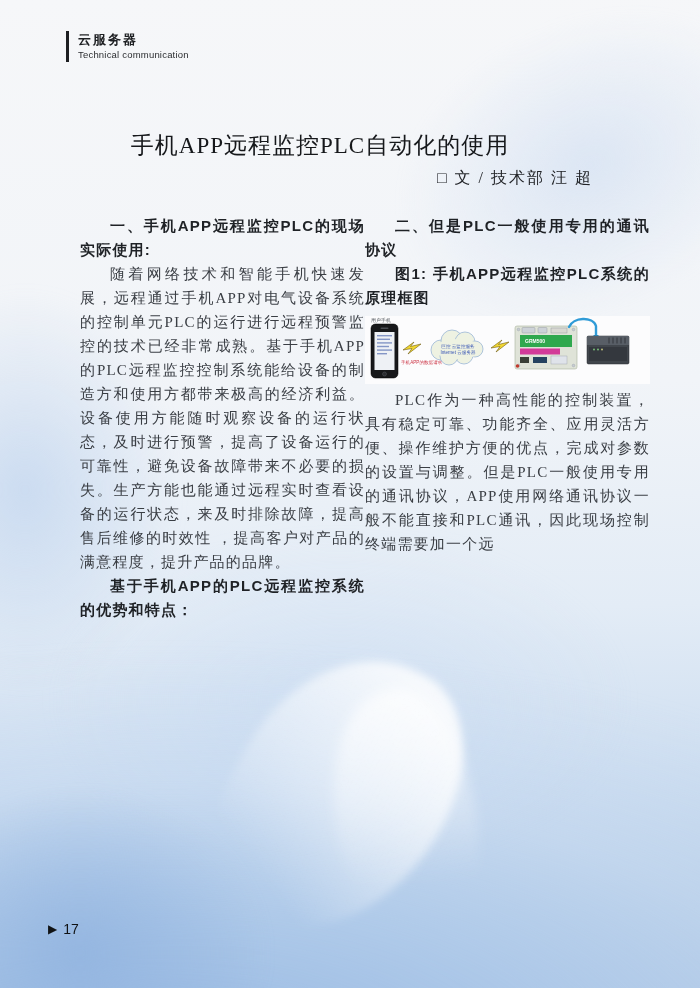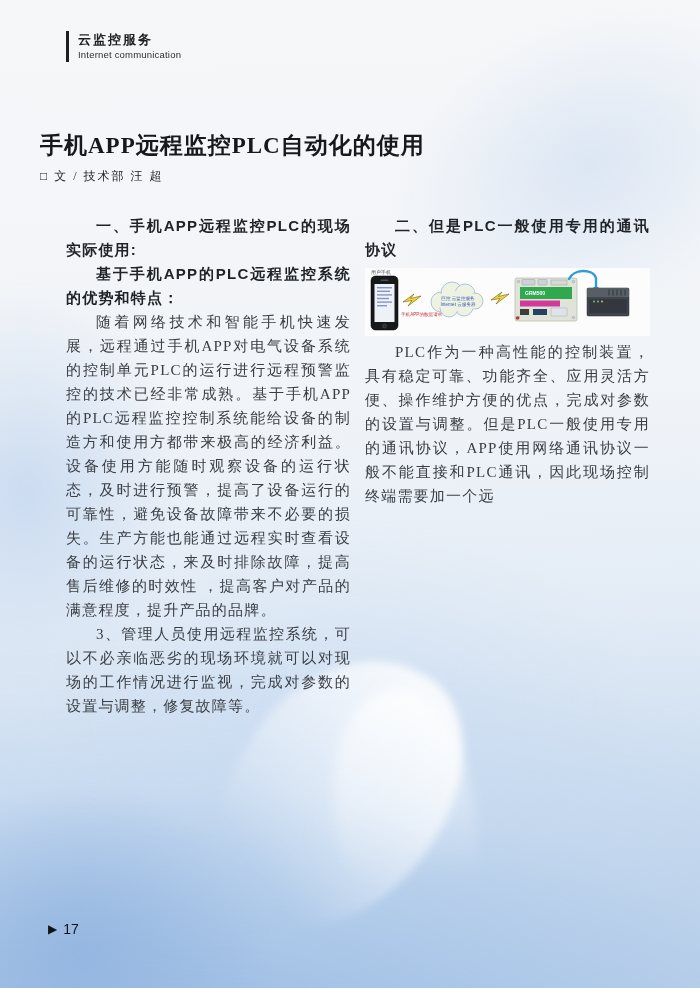--- a/index.html
+++ b/index.html
@@ -32,27 +32,27 @@
   .content{position:relative;z-index:1;width:100%;height:100%;}
 
   
   .header{position:absolute;left:66px;top:31px;border-left:3px solid #1d1f22;padding:1px 0 2px 9px;}
   .header-cn{font-family:"Liberation Sans","DejaVu Sans",sans-serif;font-weight:bold;font-size:13px;
     letter-spacing:2px;color:#1d1f22;line-height:15px;}
   .header-en{font-family:"Liberation Sans","DejaVu Sans",sans-serif;font-size:9.5px;color:#2c2e31;
     line-height:11px;margin-top:2px;letter-spacing:.2px;}
 
   
-  .title{position:absolute;left:40px;top:130px;width:560px;
-    font-size:23px;font-weight:bold;color:#16181b;letter-spacing:1px;}
-  .byline{position:absolute;left:40px;top:168px;width:553px;text-align:left;
-    font-size:12px;color:#222428;letter-spacing:2px;}
+  .title{position:absolute;left:40px;top:130px;width:560px;text-align:center;
+    font-size:23px;font-weight:normal;color:#16181b;letter-spacing:1px;}
+  .byline{position:absolute;left:40px;top:168px;width:553px;text-align:right;
+    font-size:16px;color:#222428;letter-spacing:2px;}
 
   
-  .columns{position:absolute;left:66px;top:214px;width:584px;display:flex;gap:14px;}
+  .columns{position:absolute;left:66px;top:214px;width:584px;display:flex;gap:0;justify-content:flex-end;}
   .col{width:285px;}
   .para{margin:0;font-size:15px;line-height:24px;text-align:justify;text-justify:inter-character;
     text-indent:2em;letter-spacing:1.2px;color:#3a3e44;}
   .para.heading{font-family:"Liberation Sans","DejaVu Sans",sans-serif;font-weight:bold;color:#1f2226;}
 
   
   .figure{margin:6px 0 4px 0;width:285px;height:68px;background:#fcfcfd;border-radius:1px;}
   .fig-svg{display:block;width:285px;height:68px;}
   .fig-label{font-family:"Liberation Sans","DejaVu Sans",sans-serif;}
 
@@ -69,37 +69,37 @@
   <div class="deco deco-lm"></div>
   <div class="deco deco-c"></div>
   <div class="deco deco-bottom"></div>
   <div class="deco deco-bl"></div>
   <div class="deco deco-petal"></div>
   <div class="deco deco-petal2"></div>
 
   <div class="content">
 
     <div class="header">
-      <div class="header-cn">云监控服务</div>
-      <div class="header-en">Internet communication</div>
+      <div class="header-cn">云服务器</div>
+      <div class="header-en">Technical communication</div>
     </div>
 
     <div class="title">手机APP远程监控PLC自动化的使用</div>
     <div class="byline">□ 文 / 技术部 汪 超</div>
 
     <div class="columns">
       <div class="col">
         <p class="para heading">一、手机APP远程监控PLC的现场实际使用:</p>
+        <p class="para">随着网络技术和智能手机快速发展，远程通过手机APP对电气设备系统的控制单元PLC的运行进行远程预警监控的技术已经非常成熟。基于手机APP的PLC远程监控控制系统能给设备的制造方和使用方都带来极高的经济利益。设备使用方能随时观察设备的运行状态，及时进行预警，提高了设备运行的可靠性，避免设备故障带来不必要的损失。生产方能也能通过远程实时查看设备的运行状态，来及时排除故障，提高售后维修的时效性 ，提高客户对产品的满意程度，提升产品的品牌。</p>
         <p class="para heading">基于手机APP的PLC远程监控系统的优势和特点：</p>
-        <p class="para">随着网络技术和智能手机快速发展，远程通过手机APP对电气设备系统的控制单元PLC的运行进行远程预警监控的技术已经非常成熟。基于手机APP的PLC远程监控控制系统能给设备的制造方和使用方都带来极高的经济利益。设备使用方能随时观察设备的运行状态，及时进行预警，提高了设备运行的可靠性，避免设备故障带来不必要的损失。生产方能也能通过远程实时查看设备的运行状态，来及时排除故障，提高售后维修的时效性 ，提高客户对产品的满意程度，提升产品的品牌。</p>
-        <p class="para">3、管理人员使用远程监控系统，可以不必亲临恶劣的现场环境就可以对现场的工作情况进行监视，完成对参数的设置与调整，修复故障等。</p>
       </div>
 
       <div class="col">
         <p class="para heading">二、但是PLC一般使用专用的通讯协议</p>
+        <p class="para heading">图1: 手机APP远程监控PLC系统的原理框图</p>
 
         <div class="figure">
           <svg class="fig-svg" viewBox="0 0 285 68" xmlns="http://www.w3.org/2000/svg">
             <defs>
               <path id="bolt" d="M0 8 L11 0 L7.5 4.5 L18 2 L5 12 L9 6.5 Z"></path>
             </defs>
             <rect x="0" y="0" width="285" height="68" fill="#fcfcfd"></rect>
 
             <text class="fig-label" x="6" y="6" font-size="5" fill="#555a60">用户手机</text>
             <g>

